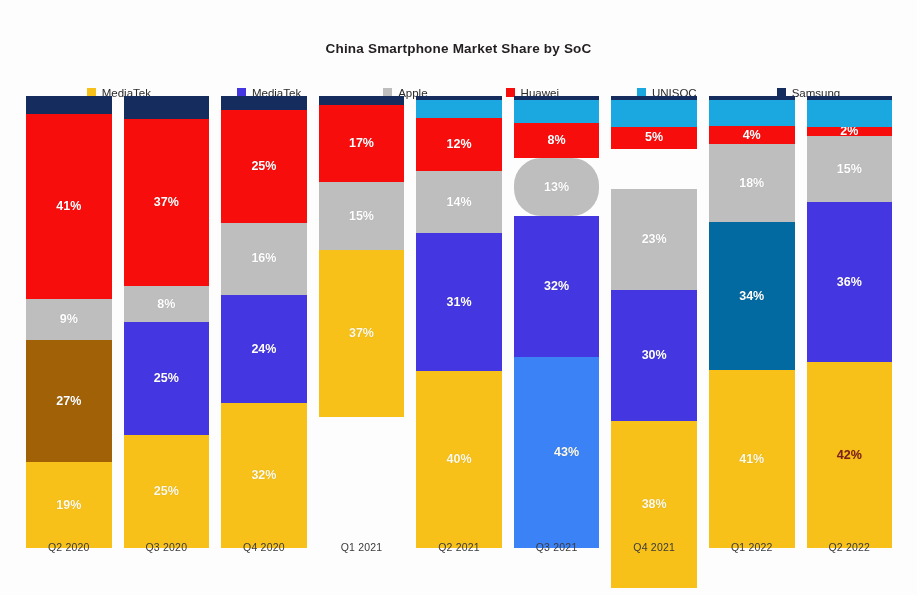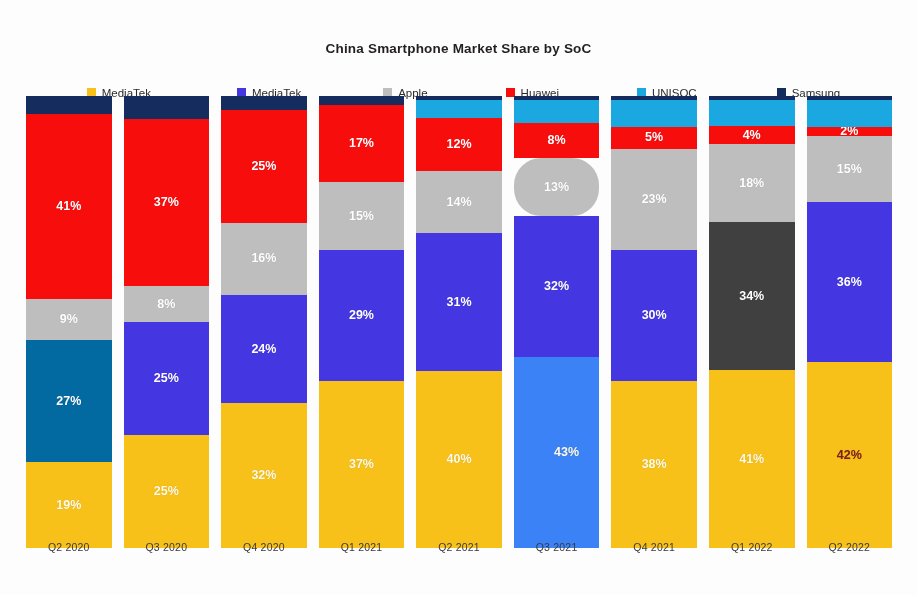--- a/index.html
+++ b/index.html
@@ -147,21 +147,21 @@
   <div class="plot-area">
       <div class="bar-col">
         <div class="bar-stack">
           <div class="seg" style="background: rgb(21, 44, 94); flex: 0 0 4%;"></div>
           <div class="seg" style="background: rgb(248, 13, 13); flex: 0 0 41%;">
             <span class="seg-label">41%</span>
           </div>
           <div class="seg" style="background: rgb(190, 190, 190); flex: 0 0 9%;">
             <span class="seg-label">9%</span>
           </div>
-          <div class="seg" style="background: #0369a1; flex: 0 0 27%; align-items: center;">
+          <div class="seg" style="background: #a16207; flex: 0 0 27%; align-items: center;">
             <span class="seg-label">27%</span>
           </div>
           <div class="seg" style="background: rgb(247, 193, 26); flex: 0 0 19%;">
             <span class="seg-label" style="color: rgb(255, 251, 232);">19%</span>
           </div>
         </div>
       </div>
       <div class="bar-col">
         <div class="bar-stack">
           <div class="seg" style="background: rgb(21, 44, 94); flex: 0 0 5%;"></div>
@@ -197,23 +197,20 @@
         </div>
       </div>
       <div class="bar-col">
         <div class="bar-stack">
           <div class="seg" style="background: rgb(21, 44, 94); flex: 0 0 2%;"></div>
           <div class="seg" style="background: rgb(248, 13, 13); flex: 0 0 17%;">
             <span class="seg-label">17%</span>
           </div>
           <div class="seg" style="background: rgb(190, 190, 190); flex: 0 0 15%;">
             <span class="seg-label">15%</span>
-          </div>
-          <div class="seg" style="background: rgb(68, 54, 224); flex: 0 0 29%;">
-            <span class="seg-label">29%</span>
           </div>
           <div class="seg" style="background: rgb(247, 193, 26); flex: 0 0 37%;">
             <span class="seg-label" style="color: rgb(255, 251, 232);">37%</span>
           </div>
         </div>
       </div>
       <div class="bar-col">
         <div class="bar-stack">
           <div class="seg" style="background: rgb(21, 44, 94); flex: 0 0 0.980392%;"></div>
           <div class="seg" style="background: rgb(27, 168, 224); flex: 0 0 3.92157%;"></div>
@@ -249,42 +246,42 @@
           </div>
         </div>
       </div>
       <div class="bar-col">
         <div class="bar-stack">
           <div class="seg" style="background: rgb(21, 44, 94); flex: 0 0 0.970874%;"></div>
           <div class="seg" style="background: rgb(27, 168, 224); flex: 0 0 5.82524%;"></div>
           <div class="seg" style="background: rgb(248, 13, 13); flex: 0 0 4.85437%;">
             <span class="seg-label">5%</span>
           </div>
-          <div class="seg" style="background: rgb(190, 190, 190); flex: 0 0 22.3301%;">
+          <div class="seg" style="background: rgb(190, 190, 190); flex: 0 0 22.3301%; margin-top: 40px;">
             <span class="seg-label">23%</span>
           </div>
           <div class="seg" style="background: rgb(68, 54, 224); flex: 0 0 29.1262%;">
             <span class="seg-label">30%</span>
           </div>
           <div class="seg" style="background: rgb(247, 193, 26); flex: 0 0 36.8932%;">
             <span class="seg-label" style="color: rgb(255, 251, 232);">38%</span>
           </div>
         </div>
       </div>
       <div class="bar-col">
         <div class="bar-stack">
           <div class="seg" style="background: rgb(21, 44, 94); flex: 0 0 0.961538%;"></div>
           <div class="seg" style="background: rgb(27, 168, 224); flex: 0 0 5.76923%;"></div>
           <div class="seg" style="background: rgb(248, 13, 13); flex: 0 0 3.84615%;">
             <span class="seg-label">4%</span>
           </div>
           <div class="seg" style="background: rgb(190, 190, 190); flex: 0 0 17.3077%;">
             <span class="seg-label">18%</span>
           </div>
-          <div class="seg" style="background: #404040; flex: 0 0 32.6923%;">
+          <div class="seg" style="background: #0369a1; flex: 0 0 32.6923%;">
             <span class="seg-label">34%</span>
           </div>
           <div class="seg" style="background: rgb(247, 193, 26); flex: 0 0 39.4231%;">
             <span class="seg-label" style="color: rgb(255, 251, 232);">41%</span>
           </div>
         </div>
       </div>
       <div class="bar-col">
         <div class="bar-stack">
           <div class="seg" style="background: rgb(21, 44, 94); flex: 0 0 0.980392%;"></div>

